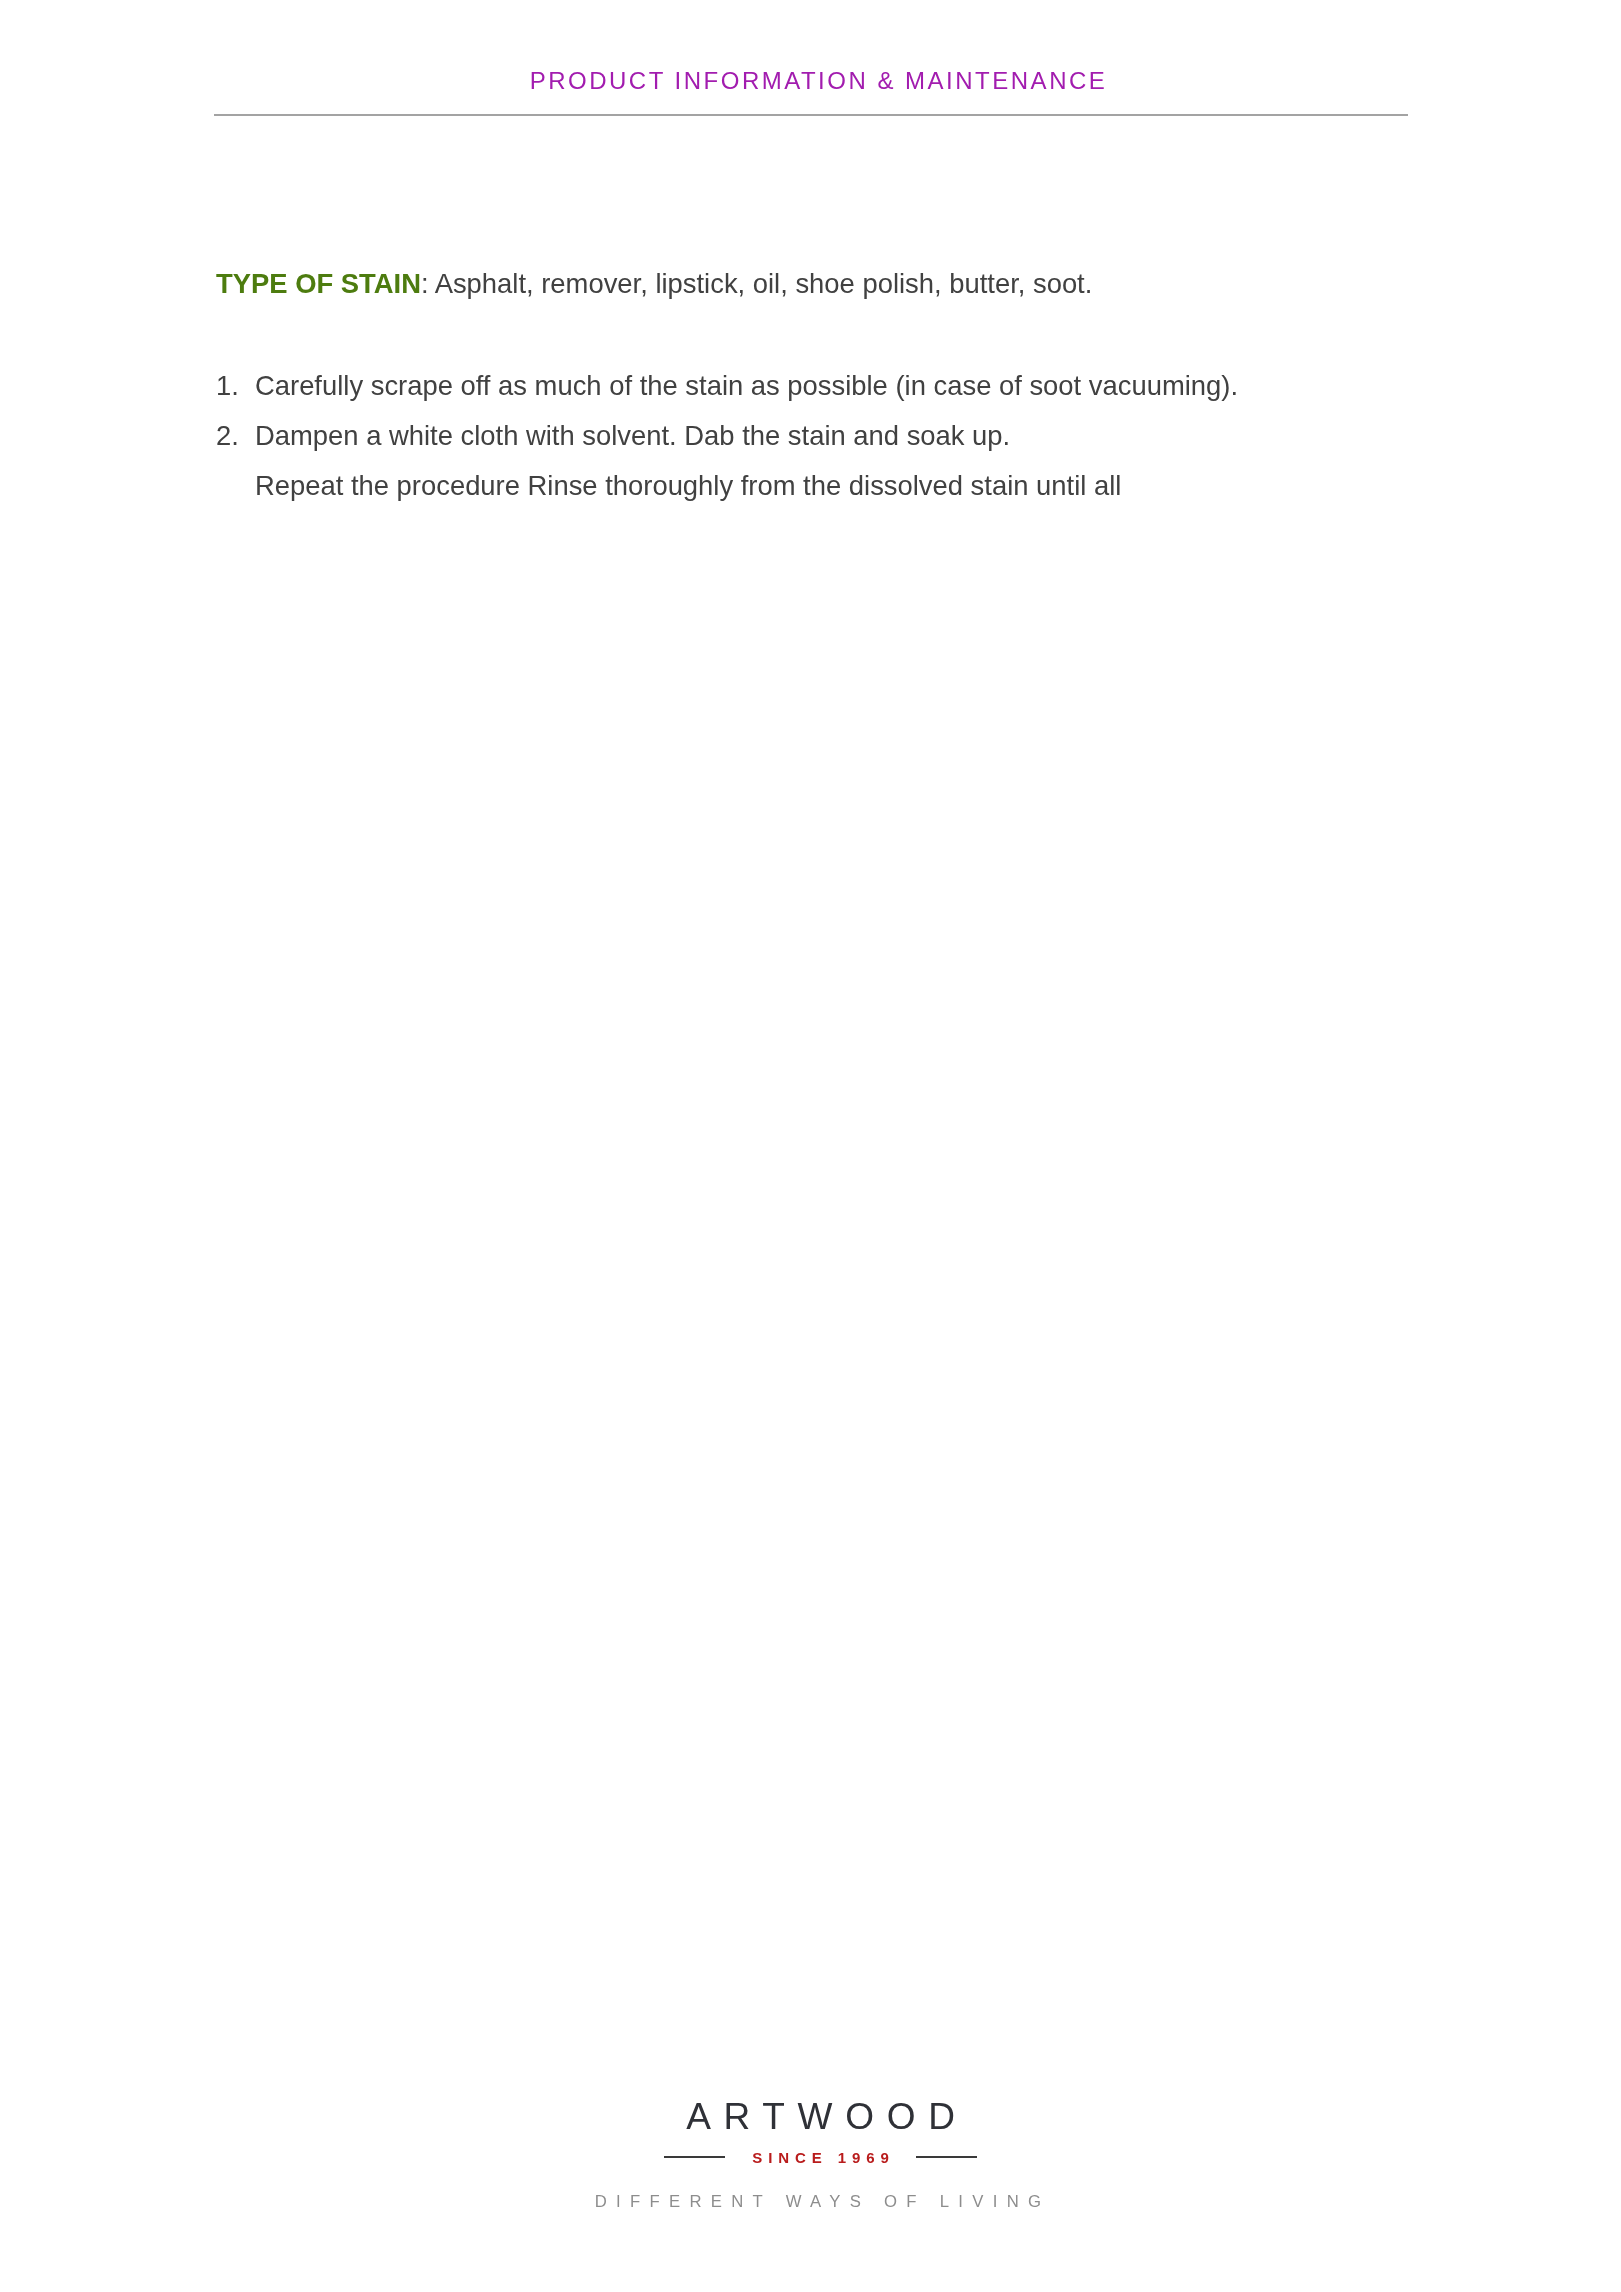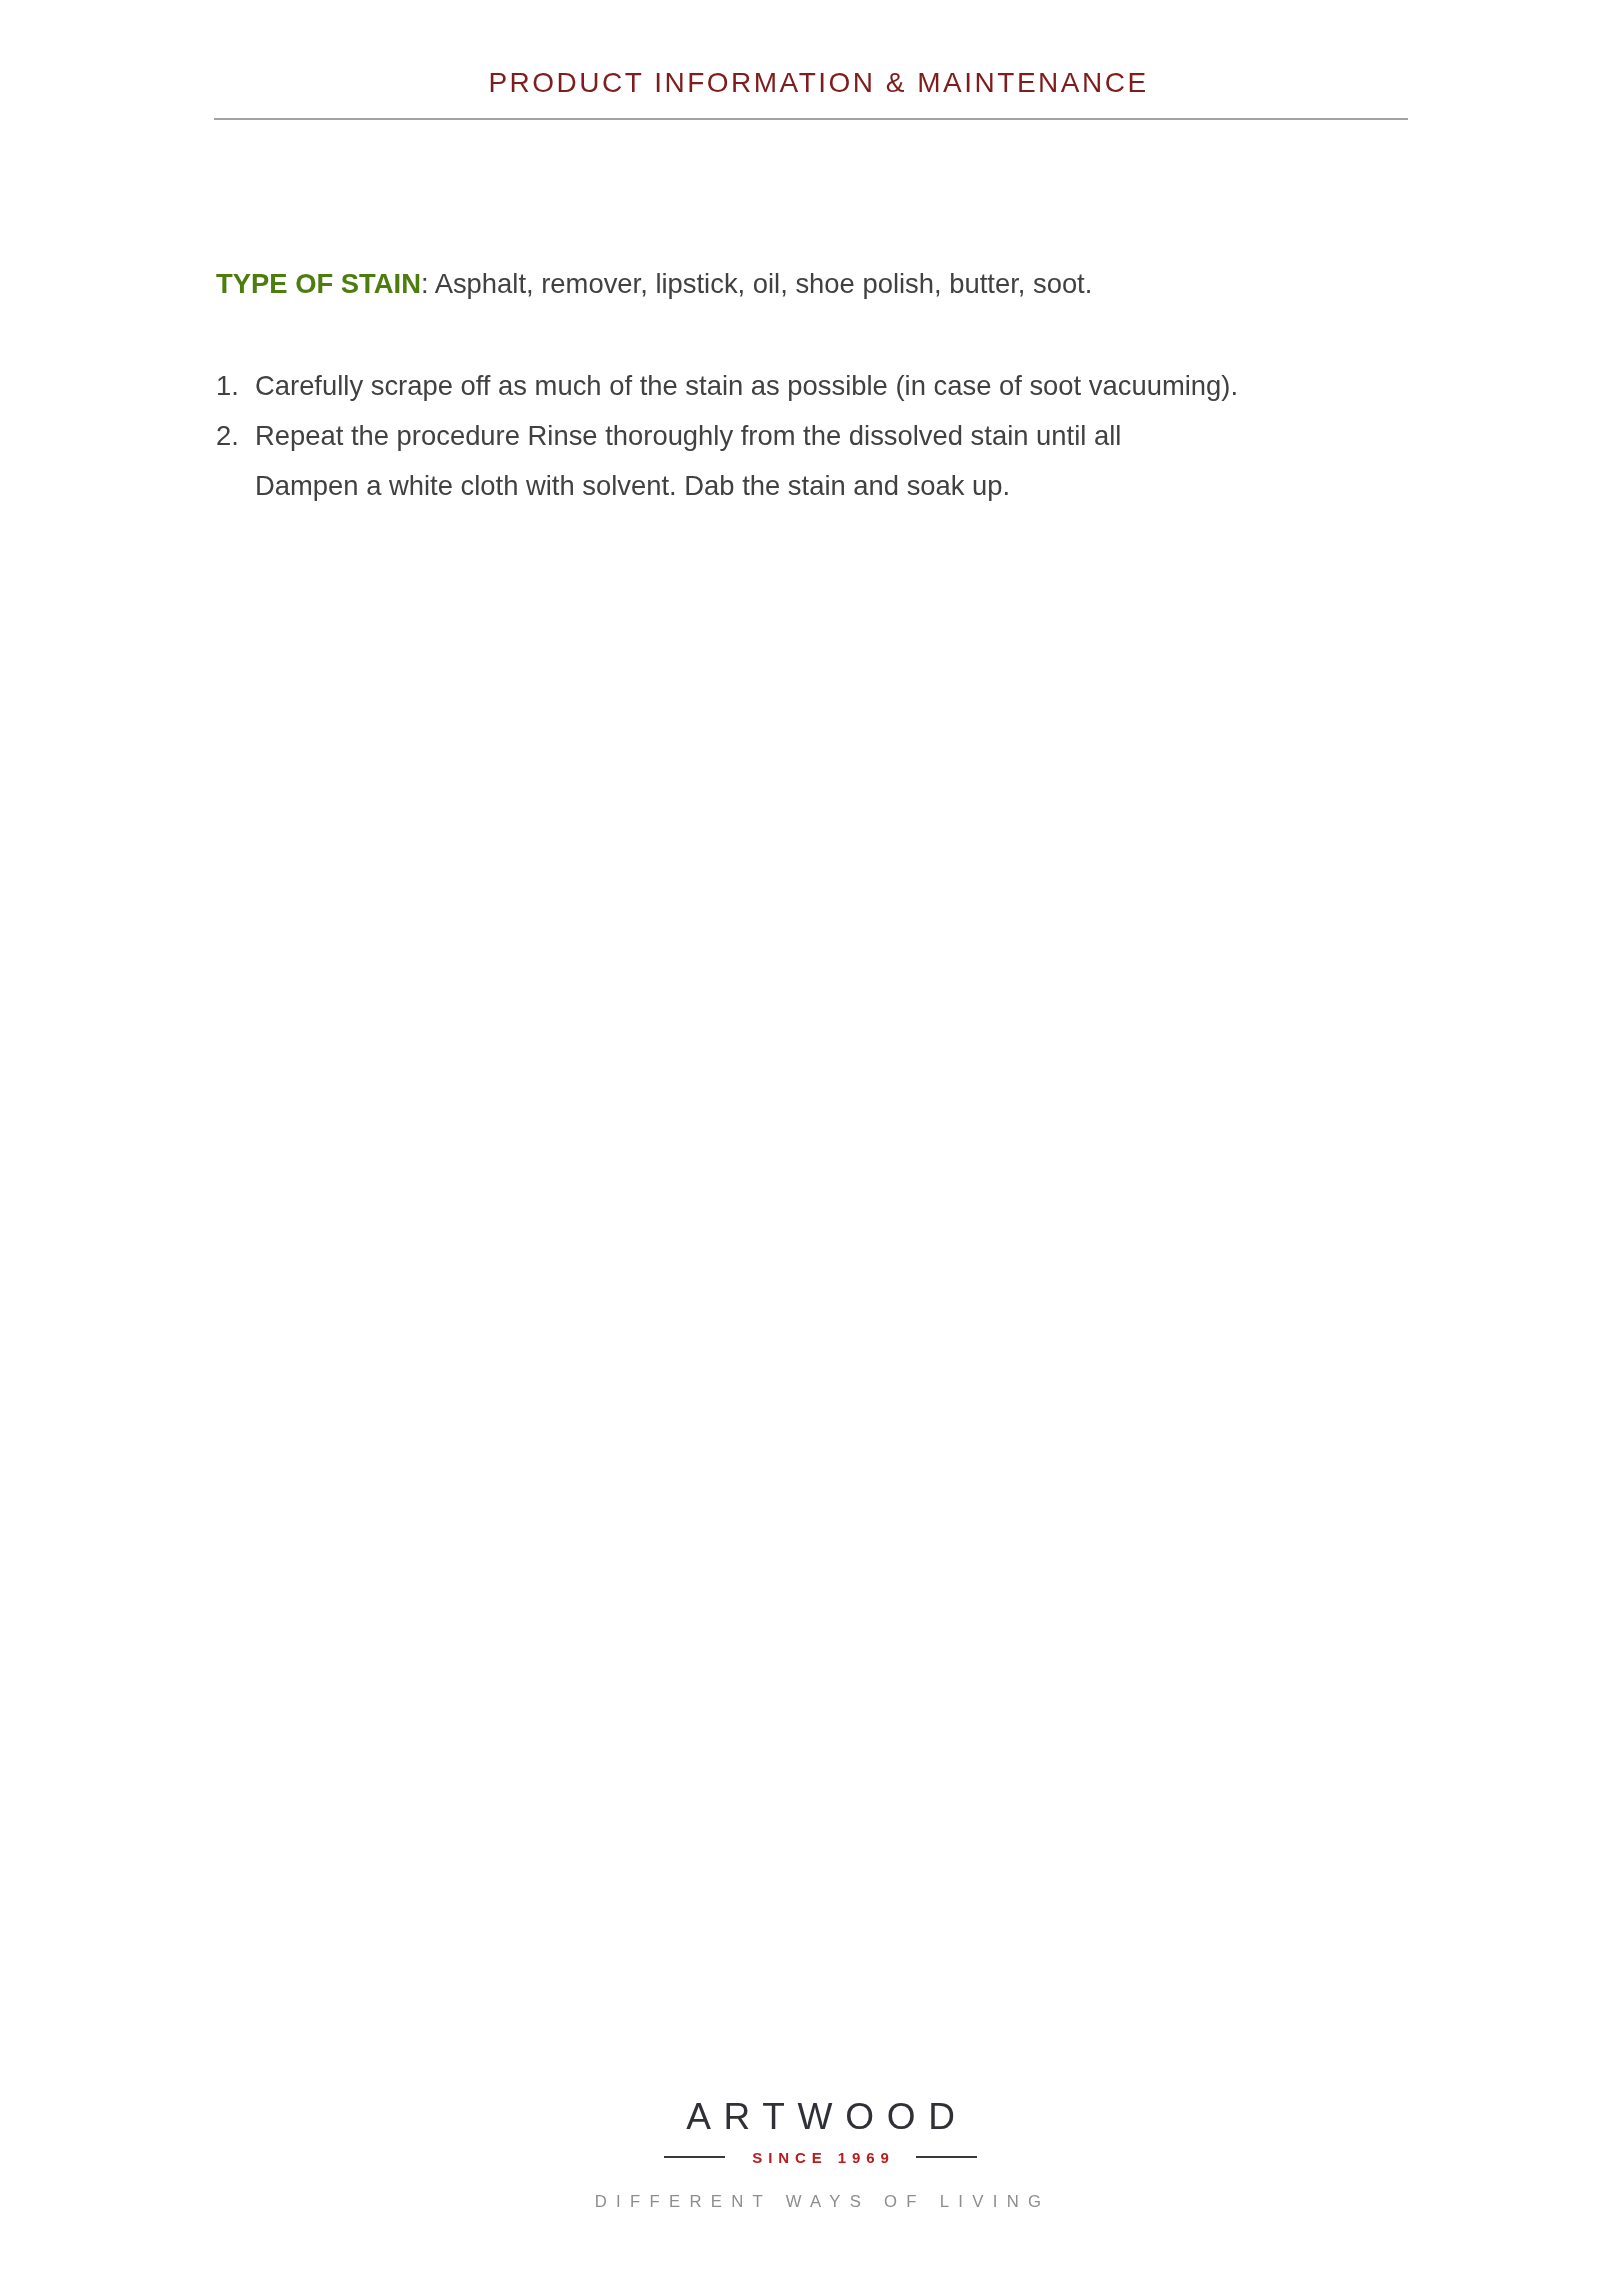--- a/index.html
+++ b/index.html
@@ -20,24 +20,24 @@
 
   
   .header {
     position: absolute;
     top: 67px;
     left: 0;
     right: 0;
     text-align: center;
   }
   .header-title {
-    font-size: 28px;
+    font-size: 24px;
     font-weight: 400;
     letter-spacing: 2.5px;
-    color: #7f1d1d;
+    color: #a21caf;
     padding-left: 16px; 
   }
   .header-rule {
     margin: 18.6px 213px 0 214px;
     border: 0;
     border-top: 2.9px solid #a3a3a3;
     height: 0;
   }
 
   
@@ -140,22 +140,22 @@
       <div class="step">
         <span class="step-num">1.</span>
         <span class="step-text">
           <span class="step-line">Carefully scrape off as much of the stain as possible (in case of soot vacuuming).</span>
         </span>
       </div>
 
       <div class="step">
         <span class="step-num">2.</span>
         <span class="step-text">
+          <span class="step-line">Dampen a white cloth with solvent. Dab the stain and soak up.</span>
           <span class="step-line">Repeat the procedure Rinse thoroughly from the dissolved stain until all</span>
-          <span class="step-line">Dampen a white cloth with solvent. Dab the stain and soak up.</span>
         </span>
       </div>
 
     </div>
   </div>
 
   <div class="footer">
     <div class="brand">ARTWOOD</div>
     <div class="since-row">
       <span class="since-line"></span>

